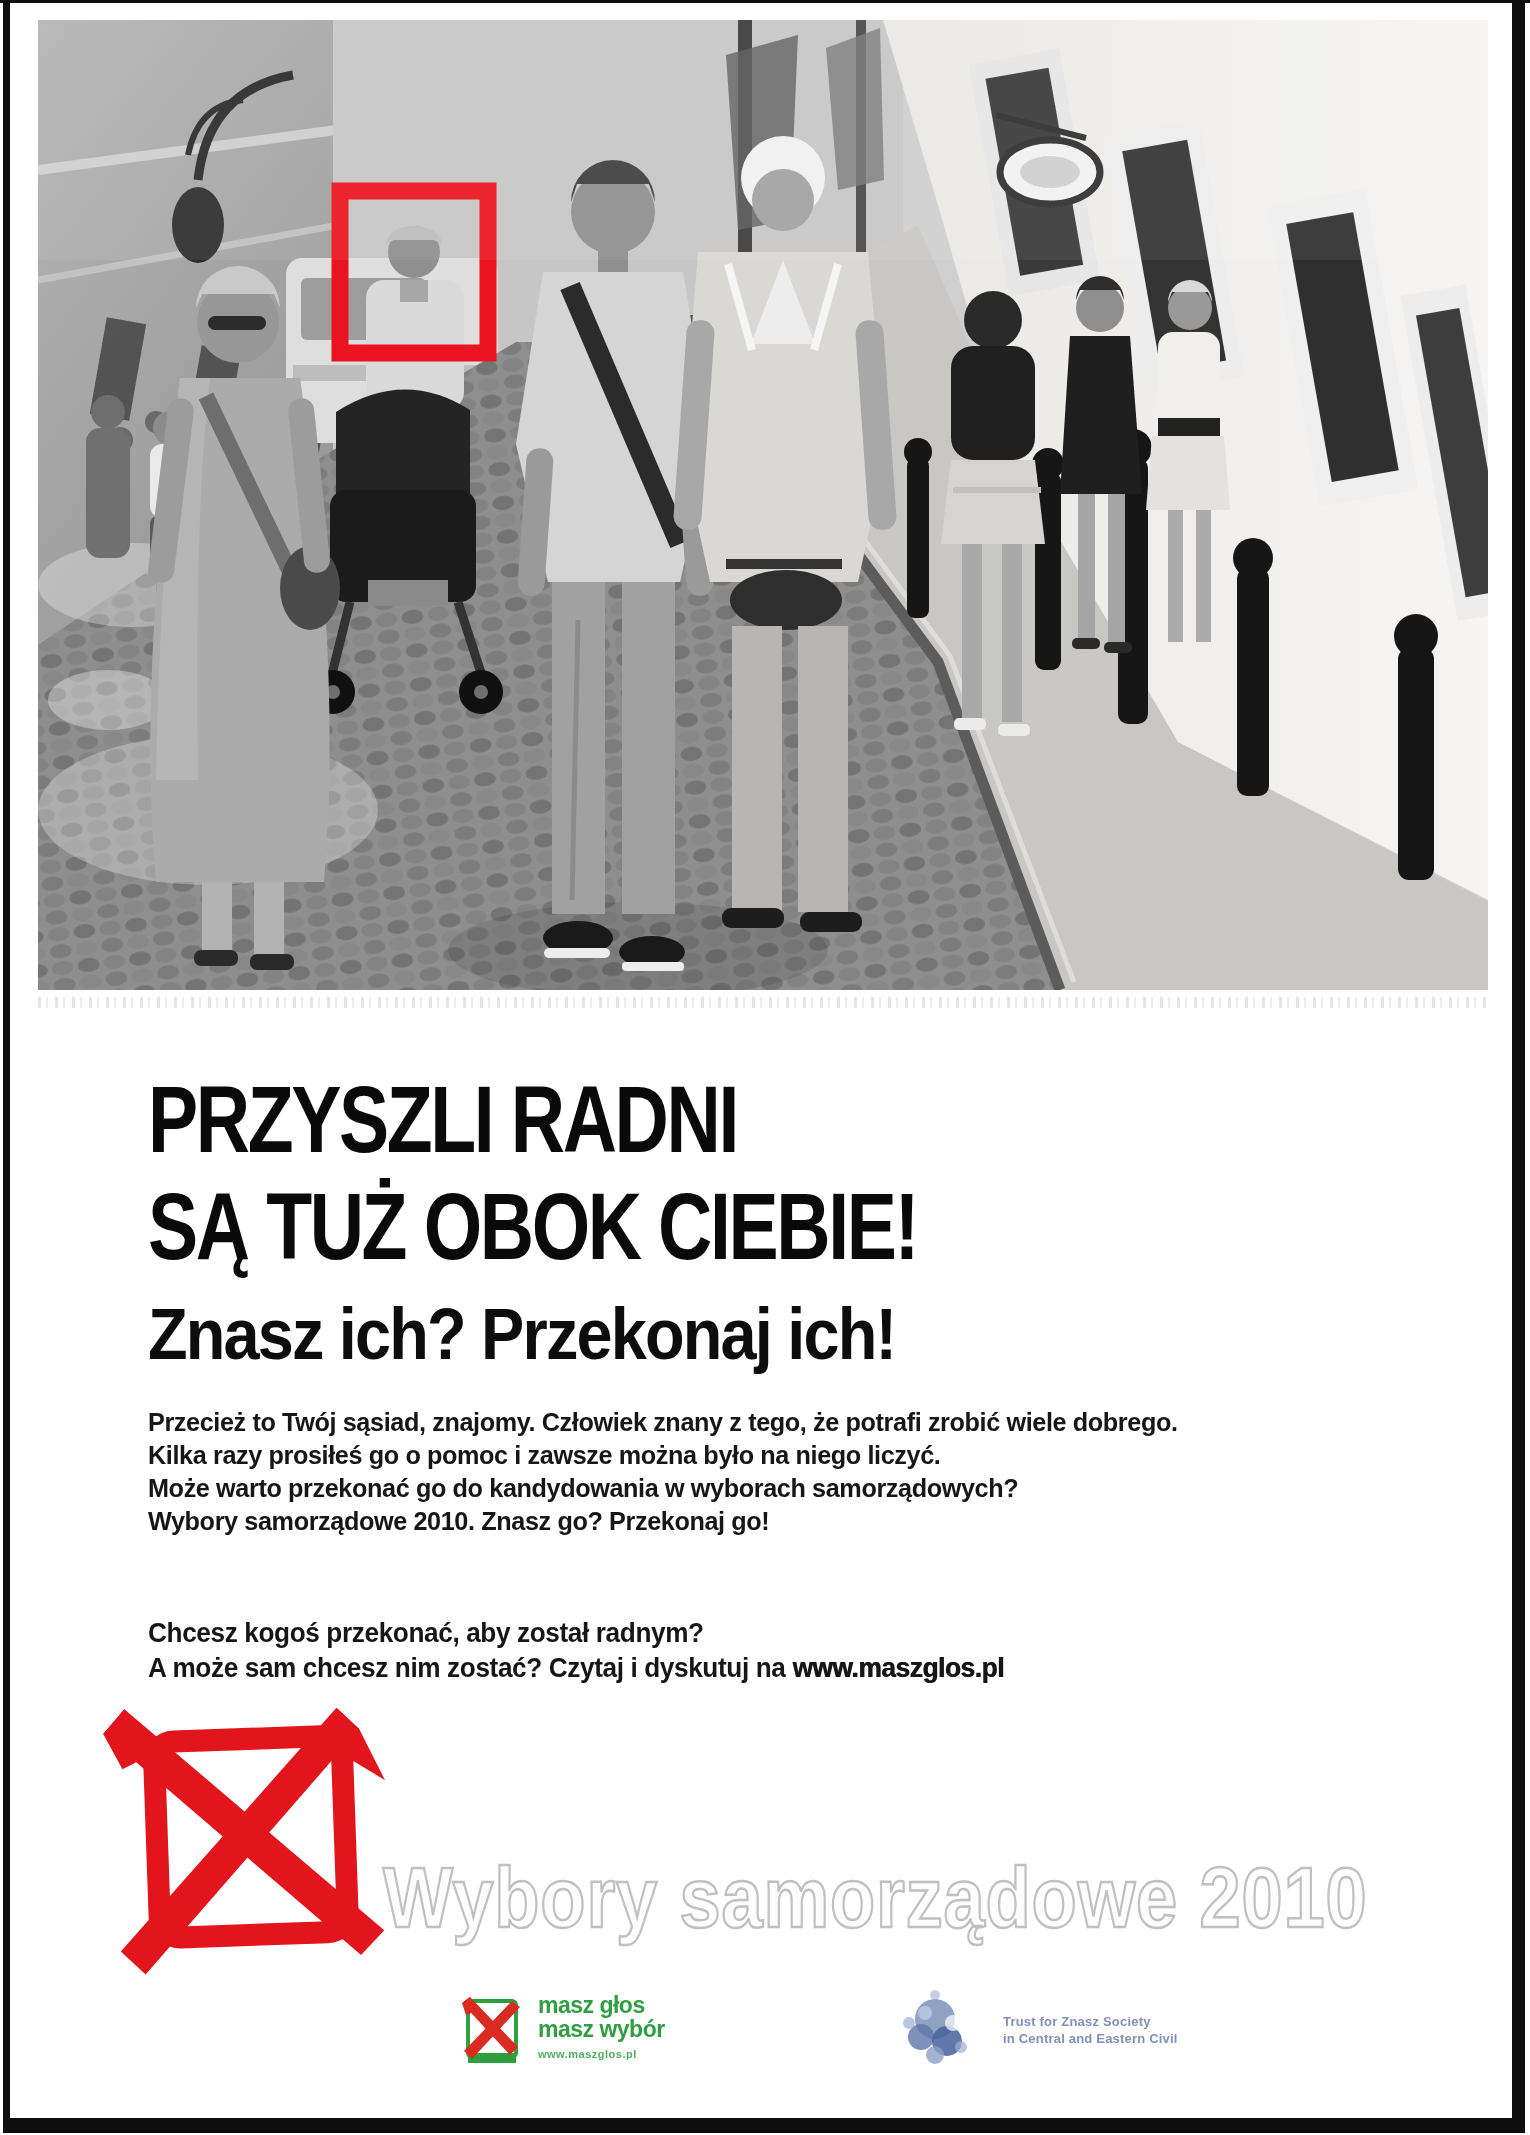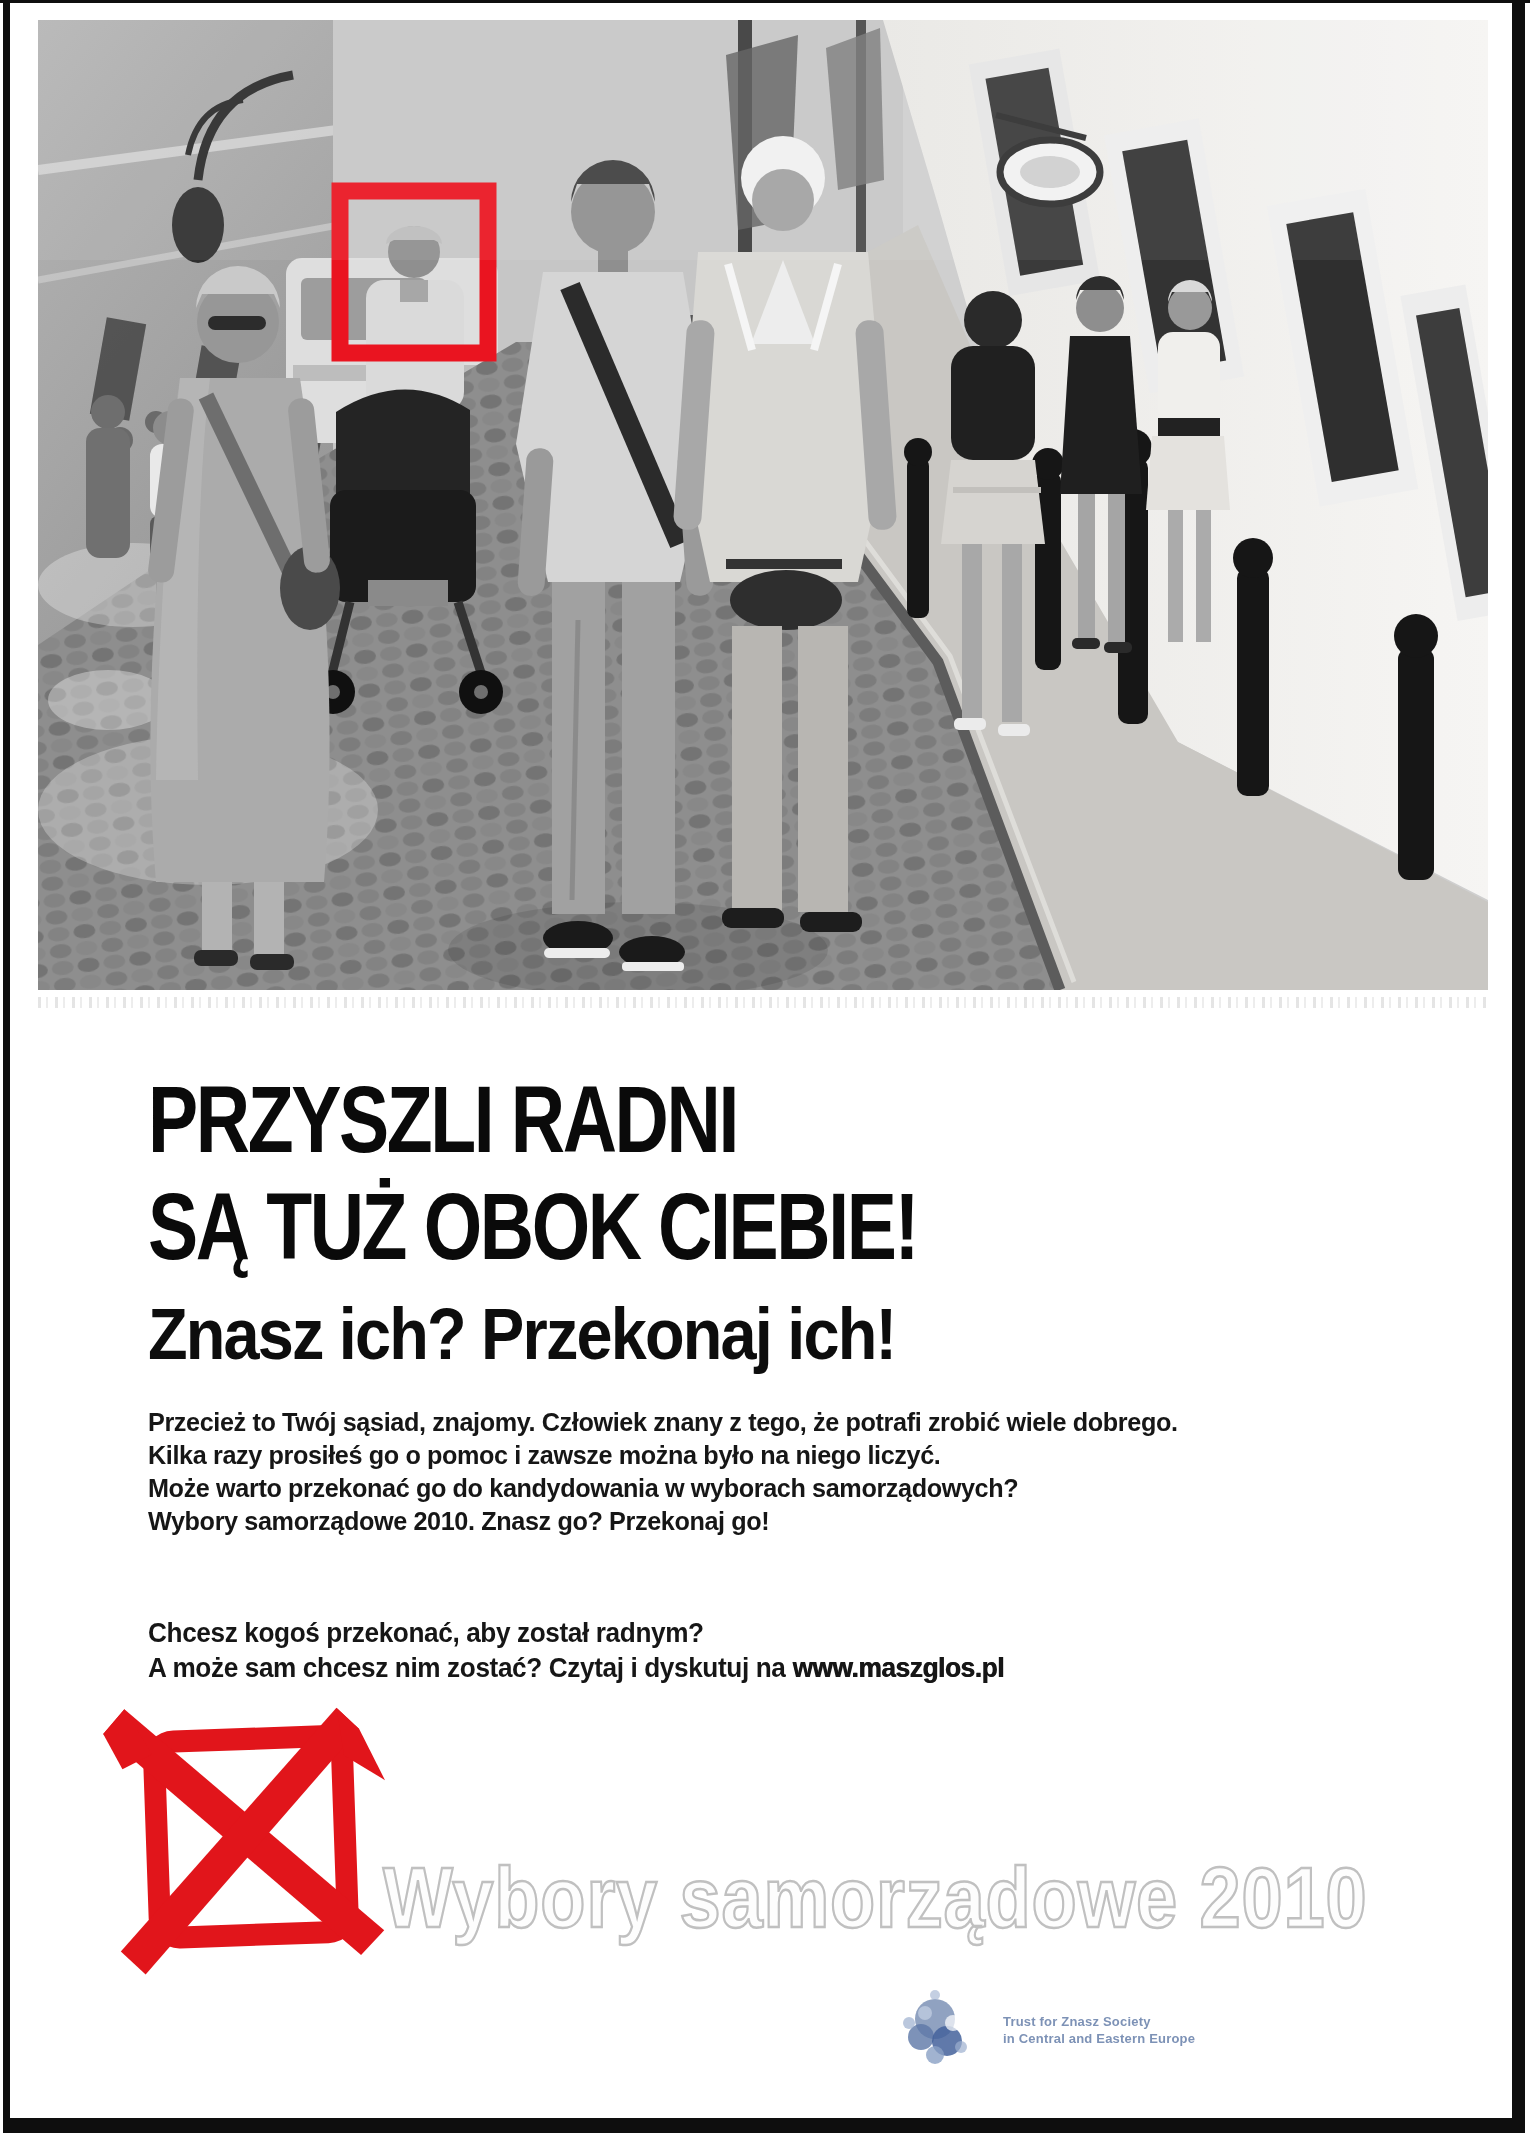--- a/index.html
+++ b/index.html
@@ -357,35 +357,51 @@
         <polygon points="12,36 34,12 60,58 30,72" fill="#e1151b"></polygon>
         <polygon points="246,18 268,40 292,92 252,66" fill="#e1151b"></polygon>
       </g>
     </svg>
   </div>
 
   <div class="watermark">Wybory samorządowe 2010</div>
 
   <div class="footer-logos">
 
+    <div class="logo-mg">
+      <div class="box">
+        <svg viewBox="0 0 62 76">
+          <rect x="8" y="8" width="48" height="56" rx="4" fill="#ffffff" stroke="#2f9e41" stroke-width="4"></rect>
+          <rect x="8" y="60" width="48" height="10" fill="#2f9e41"></rect>
+          <polygon points="2,10 10,4 58,54 50,62" fill="#d92b1f"></polygon>
+          <polygon points="52,8 60,14 12,66 4,58" fill="#d92b1f"></polygon>
+          <polygon points="2,10 10,4 16,18 6,22" fill="#d92b1f"></polygon>
+        </svg>
+      </div>
+      <div class="txt">
+        <span class="name">masz głos</span>
+        <span class="name">masz wybór</span>
+        <span class="url">www.maszglos.pl</span>
+      </div>
+    </div>
 
     <div class="logo-trust">
       <div class="emblem">
         <svg viewBox="0 0 82 90">
           <circle cx="40" cy="34" r="20" fill="#7d92b6" opacity=".85"></circle>
           <circle cx="26" cy="52" r="13" fill="#5d77a6" opacity=".8"></circle>
           <circle cx="52" cy="56" r="15" fill="#44619b" opacity=".85"></circle>
           <circle cx="40" cy="70" r="9" fill="#8aa0c4" opacity=".8"></circle>
           <circle cx="58" cy="38" r="8" fill="#ffffff" opacity=".7"></circle>
           <circle cx="30" cy="28" r="7" fill="#b9c6dd" opacity=".9"></circle>
           <circle cx="14" cy="38" r="6" fill="#9dafce" opacity=".7"></circle>
           <circle cx="66" cy="62" r="6" fill="#9dafce" opacity=".7"></circle>
           <circle cx="40" cy="10" r="5" fill="#9dafce" opacity=".6"></circle>
         </svg>
       </div>
       <div class="txt">
         <div>Trust for Znasz Society</div>
-        <div>in Central and Eastern Europe</div>
+        <div>in Central and Eastern Civil</div>
       </div>
     </div>
 
   </div>
 </div>
 
 </body></html>

